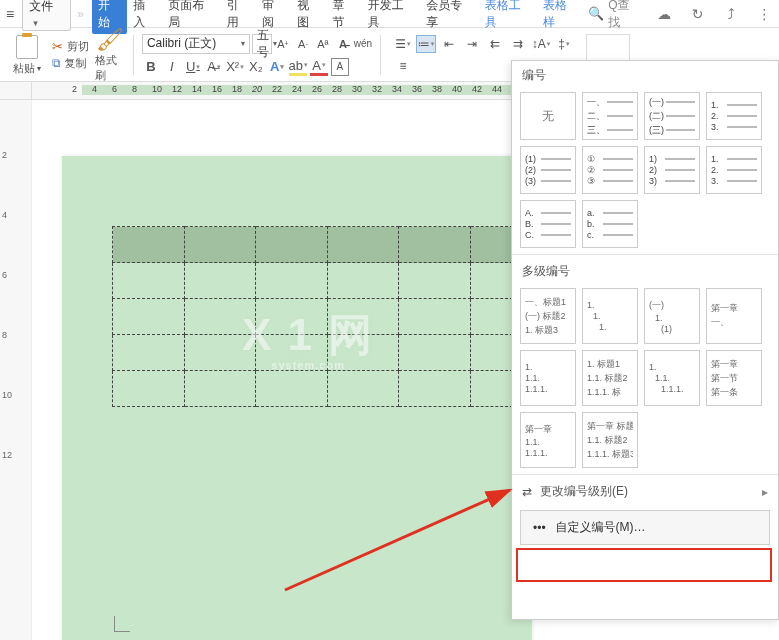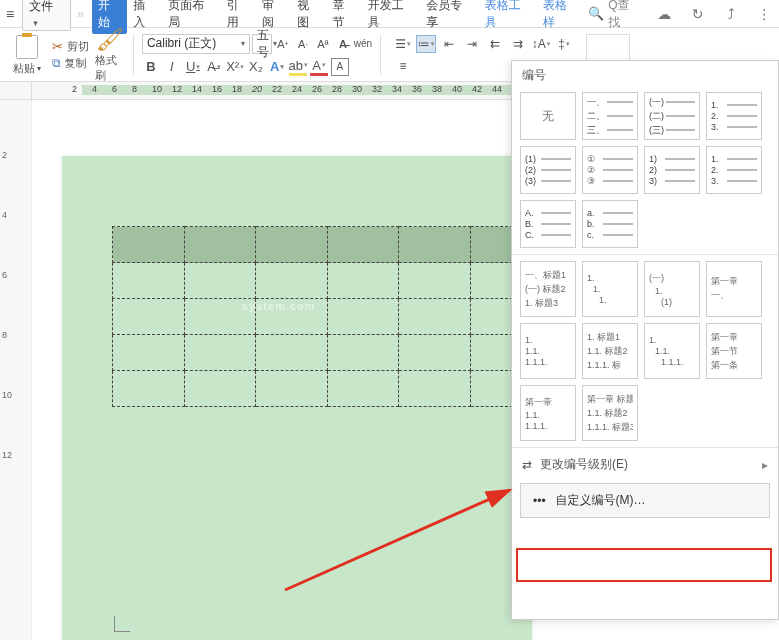--- a/index.html
+++ b/index.html
@@ -351,20 +351,21 @@
               <td></td>
               <td></td>
               <td></td>
               <td></td>
               <td></td>
               <td></td>
             </tr>
       </tbody>
         </table>
       <div class="watermark">
+        <span>X 1 网</span>
         <span class="sub">system.com</span>
       </div>
       <div class="corner-mark"></div>
     </div>
   </div>
 </div>
 
 <div class="num-panel">
   <div class="num-sec-title">编号</div>
   <div class="num-grid">
@@ -490,20 +491,21 @@
           <span class="mark">b.</span>
           <span class="bar"></span>
         </div>
       <div class="ln">
           <span class="mark">c.</span>
           <span class="bar"></span>
         </div>
     </div>
   </div>
   <div class="panel-sep"></div>
+  <div class="num-sec-title">多级编号</div>
   <div class="num-grid ml-grid">
     <div class="num-tile">
       <div class="ml-row">一、标题1</div>
         <div class="ml-row">(一) 标题2</div>
         <div class="ml-row">1. 标题3</div>
     </div>
     <div class="num-tile">
       <div class="ml-row">1.</div>
         <div class="ml-row" style="padding-left:6px;">1.</div>
         <div class="ml-row" style="padding-left:12px;">1.</div>

